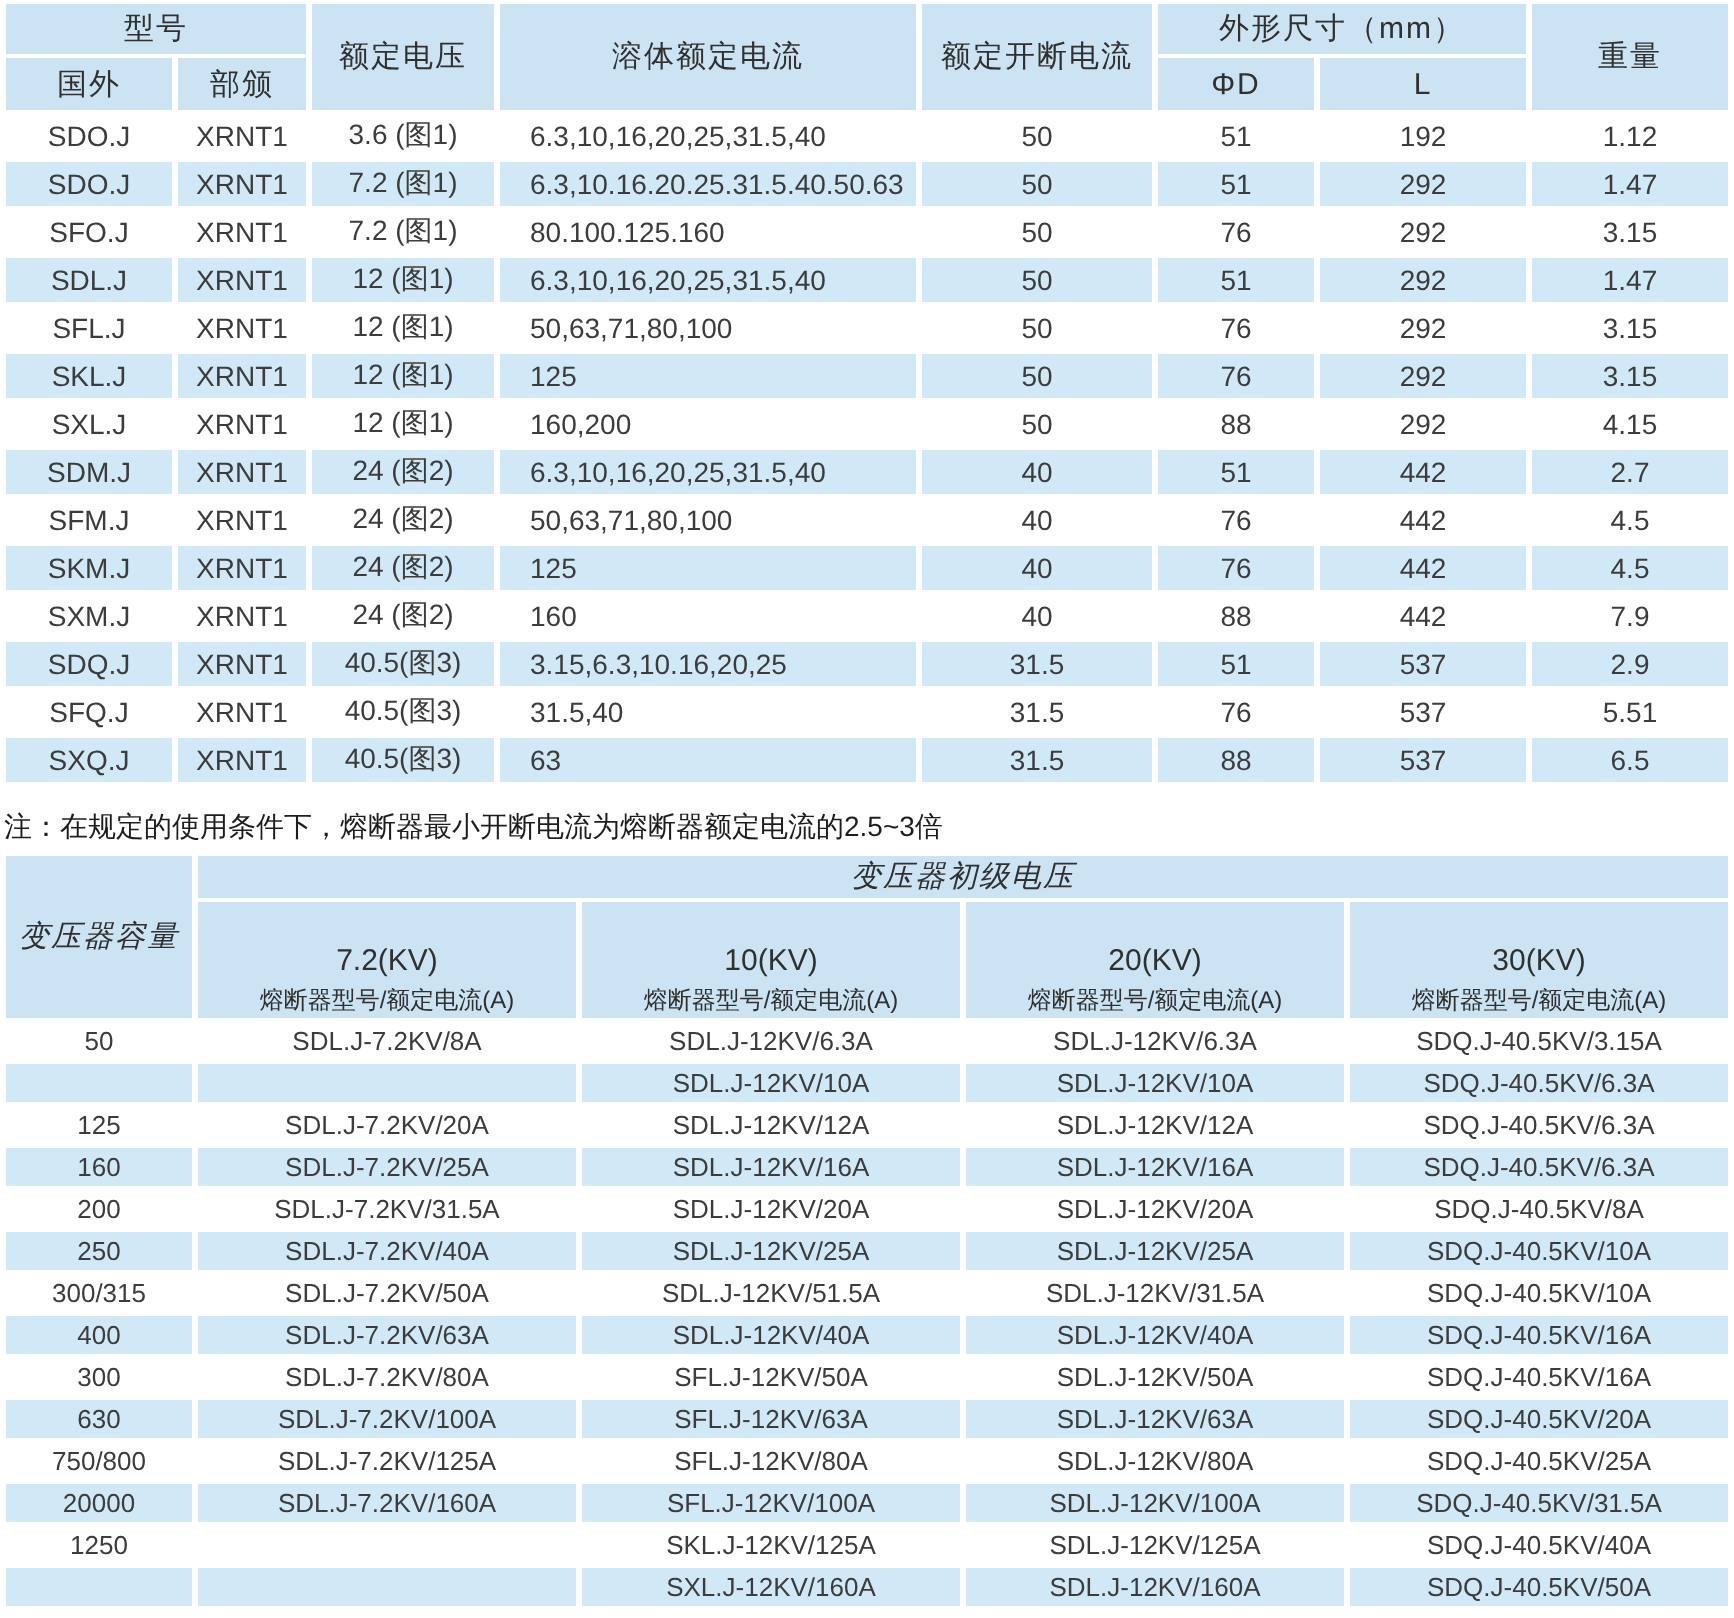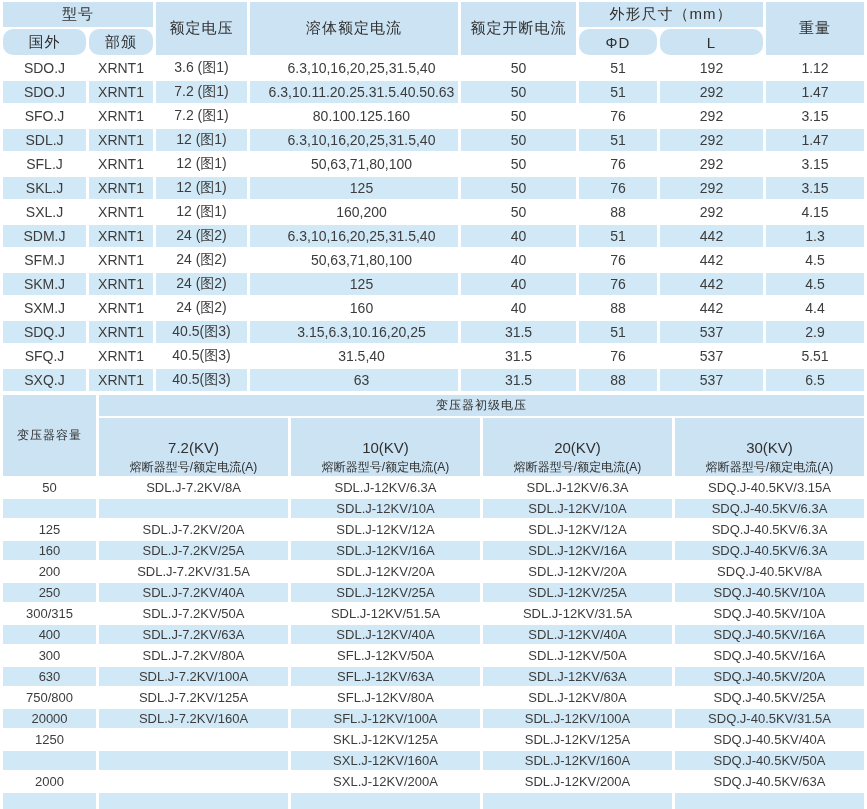--- a/index.html
+++ b/index.html
@@ -32,34 +32,34 @@
   }
   th {
     font-weight: normal;
     color: #303030;
     background: #cbe3f3;
     letter-spacing: 1px;
   }
   
   .spec-table th { font-size: 15px; }
   .spec-table thead tr:nth-child(1) th { height: 25px; }
-  .spec-table thead tr:nth-child(2) th { height: 26px; border-radius: 10px; }
+  .spec-table thead tr:nth-child(2) th { height: 26px; }
   .spec-table td { height: 22px; font-size: 14px; }
   .spec-table tbody tr:nth-child(even) td { background: #d1e8f7; }
-  .spec-table td:nth-child(4) { text-align: center; padding-left: 15px; margin-top: 29px; }
+  .spec-table td:nth-child(4) { text-align: left; padding-left: 15px; margin-top: 29px; }
   
   .note {
     margin: 10px 0 3px 2px;
     height: 20px;
     line-height: 20px;
     font-size: 14px;
     color: #1d1d1d;
   }
   
-  .sel-table thead tr:nth-child(1) th { height: 21px; font-size: 12px; }
+  .sel-table thead tr:nth-child(1) th { height: 21px; font-size: 15px; font-style: italic; }
   .sel-table thead tr:nth-child(2) th { height: 40px; }
   .sel-table .kv-line { line-height: 20px; font-size: 15px; letter-spacing: 0; margin-top: 20px; }
   .sel-table .sub-line { line-height: 18px; font-size: 12px; letter-spacing: 0; }
   .sel-table td { height: 19px; font-size: 13px; }
   .sel-table tbody tr:nth-child(even) td { background: #d1e8f7; }
 </style>
 </head>
 <body>
 
 <div class="page">
@@ -99,21 +99,21 @@
           <td>6.3,10,16,20,25,31.5,40</td>
           <td>50</td>
           <td>51</td>
           <td>192</td>
           <td>1.12</td>
         </tr>
         <tr>
           <td>SDO.J</td>
           <td>XRNT1</td>
           <td>7.2 (图1)</td>
-          <td>6.3,10.11.20.25.31.5.40.50.63</td>
+          <td>6.3,10.16.20.25.31.5.40.50.63</td>
           <td>50</td>
           <td>51</td>
           <td>292</td>
           <td>1.47</td>
         </tr>
         <tr>
           <td>SFO.J</td>
           <td>XRNT1</td>
           <td>7.2 (图1)</td>
           <td>80.100.125.160</td>
@@ -163,21 +163,21 @@
           <td>4.15</td>
         </tr>
         <tr>
           <td>SDM.J</td>
           <td>XRNT1</td>
           <td>24 (图2)</td>
           <td>6.3,10,16,20,25,31.5,40</td>
           <td>40</td>
           <td>51</td>
           <td>442</td>
-          <td>1.3</td>
+          <td>2.7</td>
         </tr>
         <tr>
           <td>SFM.J</td>
           <td>XRNT1</td>
           <td>24 (图2)</td>
           <td>50,63,71,80,100</td>
           <td>40</td>
           <td>76</td>
           <td>442</td>
           <td>4.5</td>
@@ -193,21 +193,21 @@
           <td>4.5</td>
         </tr>
         <tr>
           <td>SXM.J</td>
           <td>XRNT1</td>
           <td>24 (图2)</td>
           <td>160</td>
           <td>40</td>
           <td>88</td>
           <td>442</td>
-          <td>4.4</td>
+          <td>7.9</td>
         </tr>
         <tr>
           <td>SDQ.J</td>
           <td>XRNT1</td>
           <td>40.5(图3)</td>
           <td>3.15,6.3,10.16,20,25</td>
           <td>31.5</td>
           <td>51</td>
           <td>537</td>
           <td>2.9</td>
@@ -228,20 +228,21 @@
           <td>40.5(图3)</td>
           <td>63</td>
           <td>31.5</td>
           <td>88</td>
           <td>537</td>
           <td>6.5</td>
         </tr>
       </tbody>
   </table>
 
+  <div class="note">注：在规定的使用条件下，熔断器最小开断电流为熔断器额定电流的2.5~3倍</div>
 
   <table class="sel-table">
     <colgroup>
       <col style="width:93px">
         <col style="width:189px">
         <col style="width:189px">
       <col style="width:189px">
         <col style="width:189px">
     </colgroup>
     <thead>

